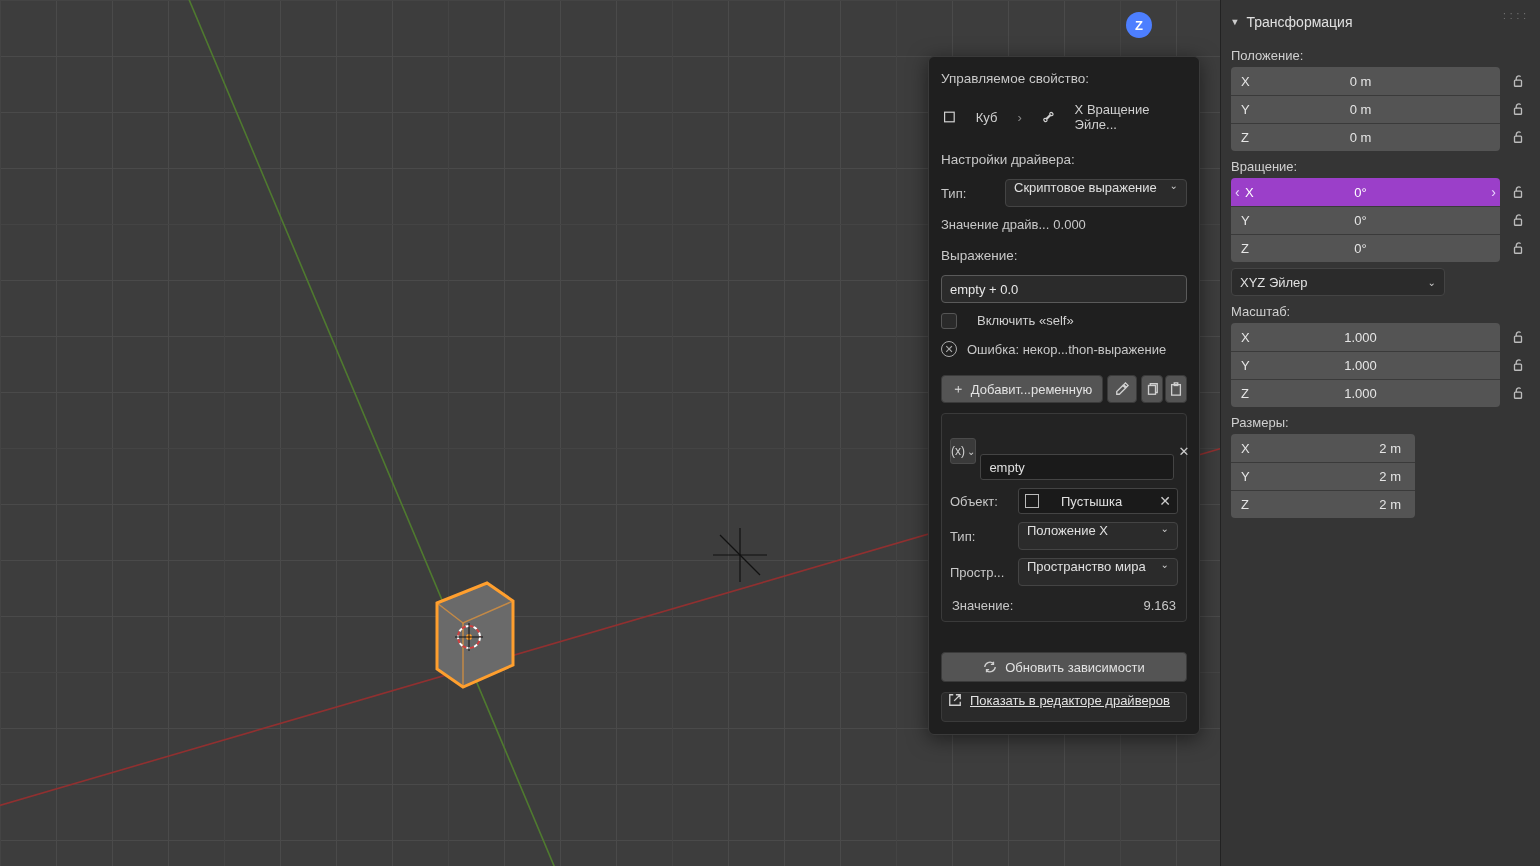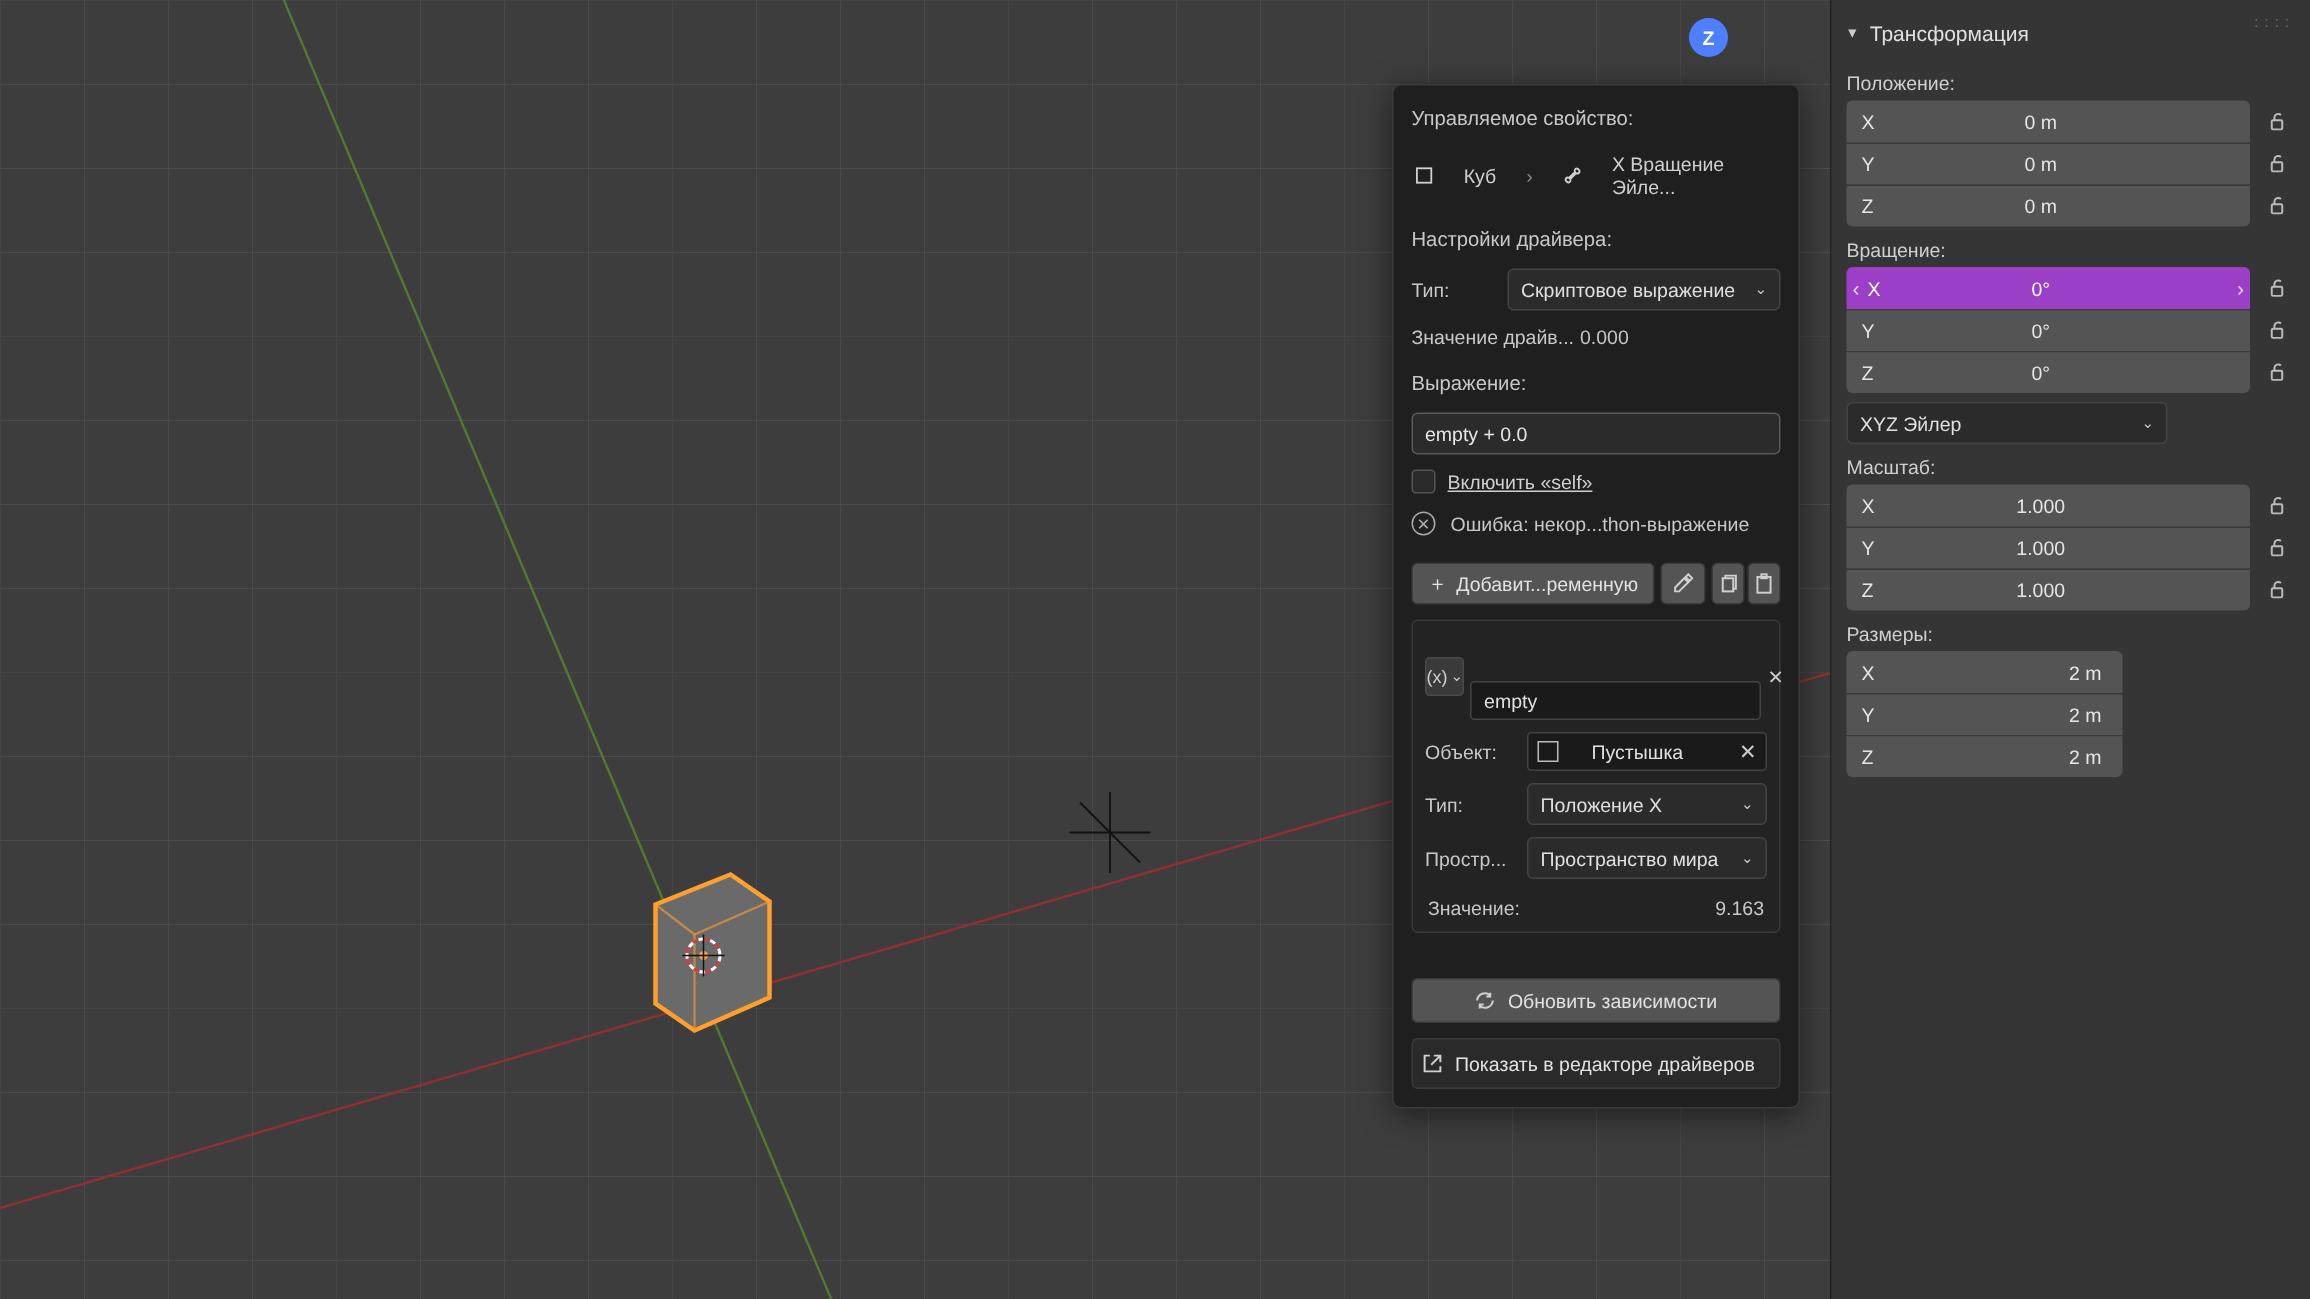--- a/index.html
+++ b/index.html
@@ -26,25 +26,25 @@
   .gizmo .ball { width:26px; height:26px; border-radius:50%; display:flex; align-items:center; justify-content:center; font-weight:600; font-size:13px; }
   .gizmo .z { background:#4d7fff; color:#fff; }
 
   
   .driver-panel { position:absolute; top:56px; left:928px; width:272px; background:#1f1f1f; border:1px solid #3a3a3a; border-radius:6px; padding:14px 12px 12px; display:flex; flex-direction:column; gap:10px; box-shadow:0 4px 20px rgba(0,0,0,0.5); }
   .section-label { color:#c8c8c8; font-size:13.5px; margin-bottom:2px; }
   .driven-path { display:flex; align-items:center; gap:20px; padding:4px 2px; color:#d0d0d0; }
   .driven-path .sep { color:#888; }
   .row { display:flex; align-items:center; gap:8px; width:100%; }
   .row-label { width:56px; color:#c8c8c8; }
-  .select-field { flex:1; min-width:0; background:#2b2b2b; border:1px solid #444; border-radius:4px; height:28px; display:flex; align-items:center; justify-content:space-between; padding:0 8px; color:#e0e0e0; }
+  .select-field { flex:1; min-width:0; background:#2b2b2b; border:1px solid #444; border-radius:4px; height:28px; display:flex; justify-content:space-between; padding:0 8px; color:#e0e0e0; }
   .value-static { color:#c8c8c8; }
   .text-input { width:100%; height:28px; background:#2b2b2b; border:1px solid #4a4a4a; border-radius:4px; color:#e8e8e8; padding:0 8px; outline:none; font-size:13px; }
   .text-input.caret { border-color:#5a5a5a; }
-  .chk-row { display:flex; align-items:center; gap:8px;text-decoration:underline; }
+  .chk-row { display:flex; gap:20px; }
   .chk { width:16px; height:16px; border:1px solid #555; border-radius:3px; background:#2a2a2a; }
   .err-row { display:flex; align-items:center; gap:10px; color:#c8c8c8; margin-top:2px; }
   .err-row .xcircle { width:16px; height:16px; border:1.5px solid #aaa; border-radius:50%; display:flex; align-items:center; justify-content:center; font-size:11px; color:#aaa; }
 
   .btn { background:#545454; border:1px solid #3a3a3a; color:#e2e2e2; border-radius:4px; height:28px; display:flex; align-items:center; justify-content:center; padding:0 8px; gap:6px; }
   .btn-row { display:flex; gap:4px; }
   .btn-icon { width:30px; padding:0; flex:0 0 30px; }
   .btn-group2 { display:flex; gap:2px; }
   .btn-group2 .btn-icon { width:22px; flex:0 0 22px; height:28px; }
 
@@ -52,21 +52,21 @@
   .var-header { display:flex; gap:4px; align-items:center; }
   .var-header .var-type { width:34px; height:26px; background:#3a3a3a; border:1px solid #4a4a4a; border-radius:3px; display:flex; align-items:center; justify-content:center; font-size:12px; }
   .var-header .var-name { flex:1; height:26px; background:#1a1a1a; border:1px solid #444; border-radius:3px; color:#e0e0e0; padding:0 8px; outline:none; font-size:13px;margin-top:32px; }
   .var-header .var-del { width:22px; height:26px; display:flex; align-items:center; justify-content:center; color:#ccc; cursor:pointer; }
   .obj-field { flex:1; height:26px; background:#1a1a1a; border:1px solid #444; border-radius:3px; display:flex; align-items:center; gap:22px; padding:0 6px; color:#e0e0e0; }
   .obj-field .mesh-ico { width:14px; height:14px; border:1px solid #bbb; }
   .obj-field .clr { margin-left:auto; color:#ccc; font-size:14px; cursor:pointer; }
   .value-row { display:flex; justify-content:space-between; padding:4px 2px 0; color:#c8c8c8; }
 
   .big-btn { width:100%; background:#545454; border:1px solid #3a3a3a; border-radius:4px; height:30px; display:flex; align-items:center; justify-content:center; gap:8px; color:#e2e2e2; margin-top:4px; }
-  .link-btn { width:100%; height:30px; display:flex; align-items:center; gap:8px; padding:16px 6px; color:#e2e2e2; background:#2a2a2a; border:1px solid #3a3a3a; border-radius:4px; }
+  .link-btn { width:100%; height:30px; display:flex; align-items:flex-start; gap:8px; padding:0 6px; color:#e2e2e2; background:#2a2a2a; border:1px solid #3a3a3a; border-radius:4px;text-decoration:underline; }
 
   
   .n-panel { position:absolute; top:0; right:0; width:320px; height:100%; background:#353535; border-left:1px solid #222; padding:8px 10px 10px 10px; display:flex; flex-direction:column; }
   .panel-title { display:flex; align-items:center; gap:8px; color:#e0e0e0; font-size:14px; padding:6px 2px 10px; font-weight:500; }
   .panel-title .chev { transform:rotate(90deg); font-size:11px; color:#ccc; }
   .panel-drag { position:absolute; top:10px; right:10px; color:#777; letter-spacing:4px; font-size:10px; }
   .sub-label { color:#d0d0d0; font-size:13px; margin:8px 0 4px; }
   .triple { display:flex; flex-direction:column; gap:0; }
   .num-row { display:flex; align-items:center; gap:6px; }
   .num-field { flex:1; height:28px; background:#545454; color:#e6e6e6; display:flex; align-items:center; position:relative; border-top:1px solid #3a3a3a; }

